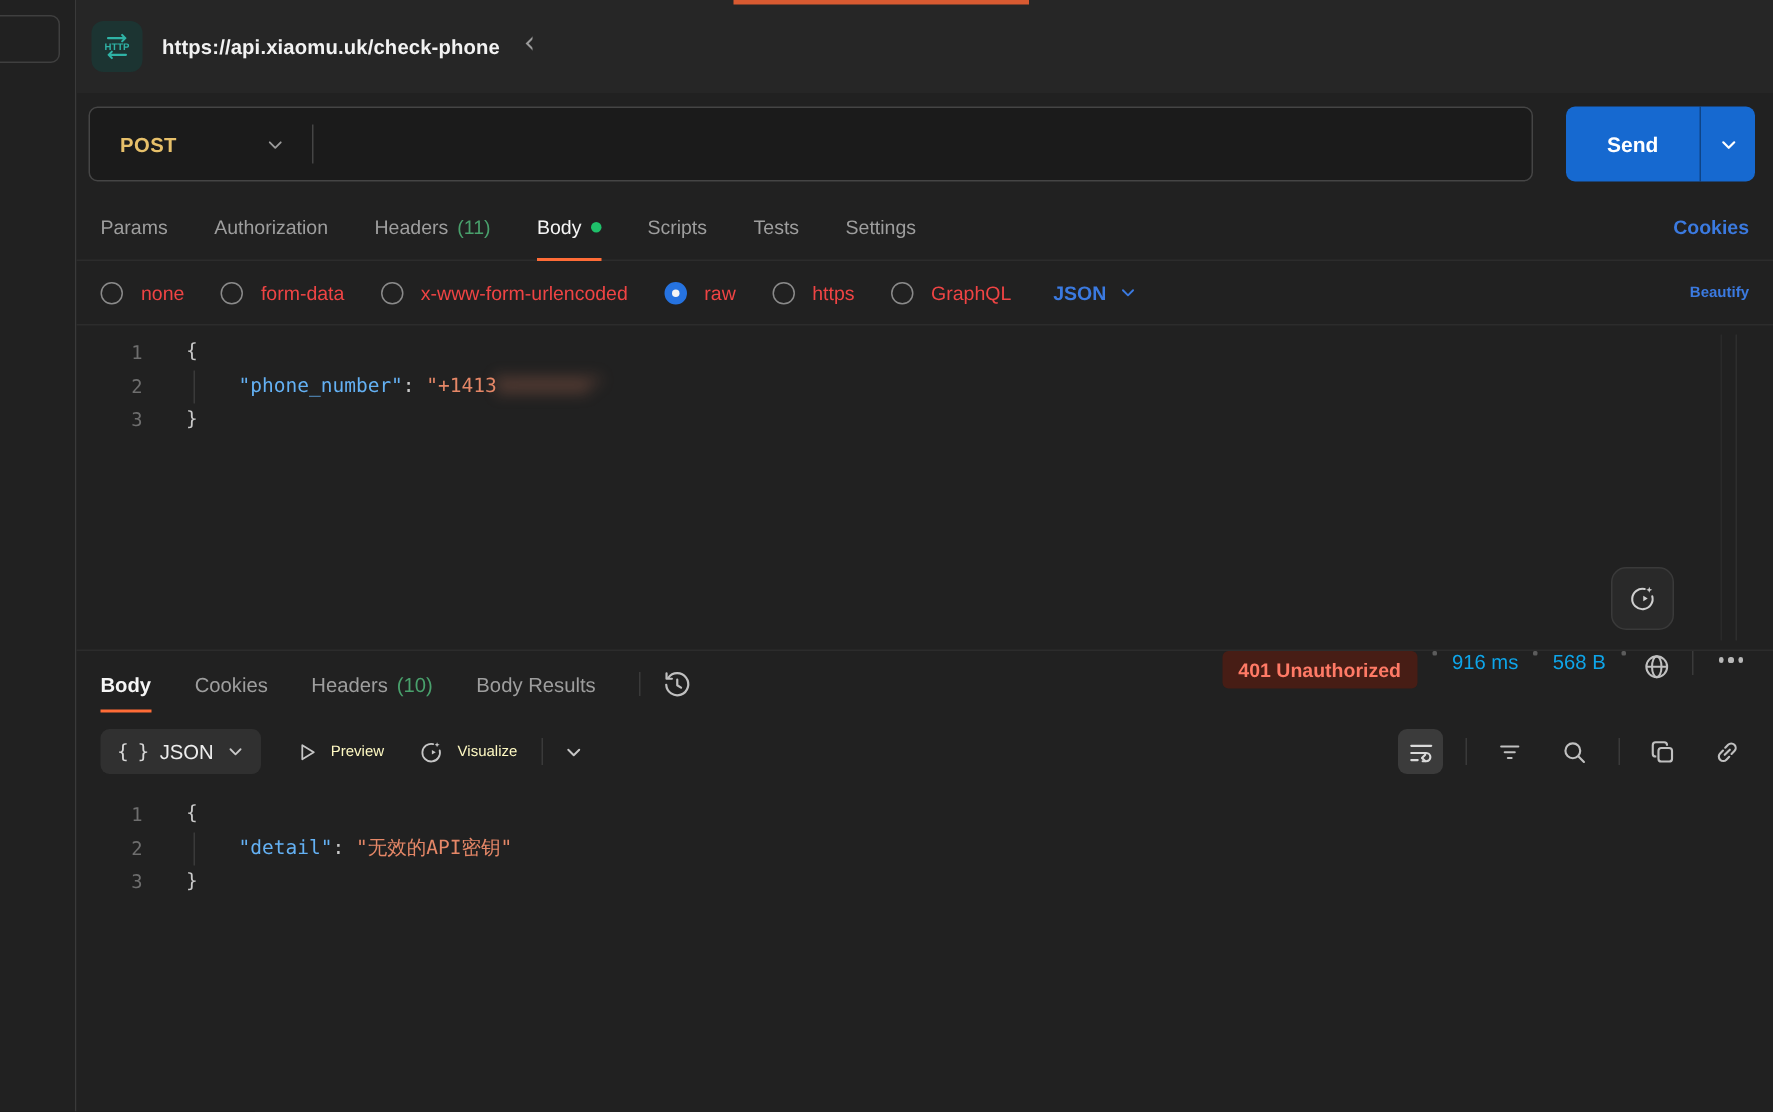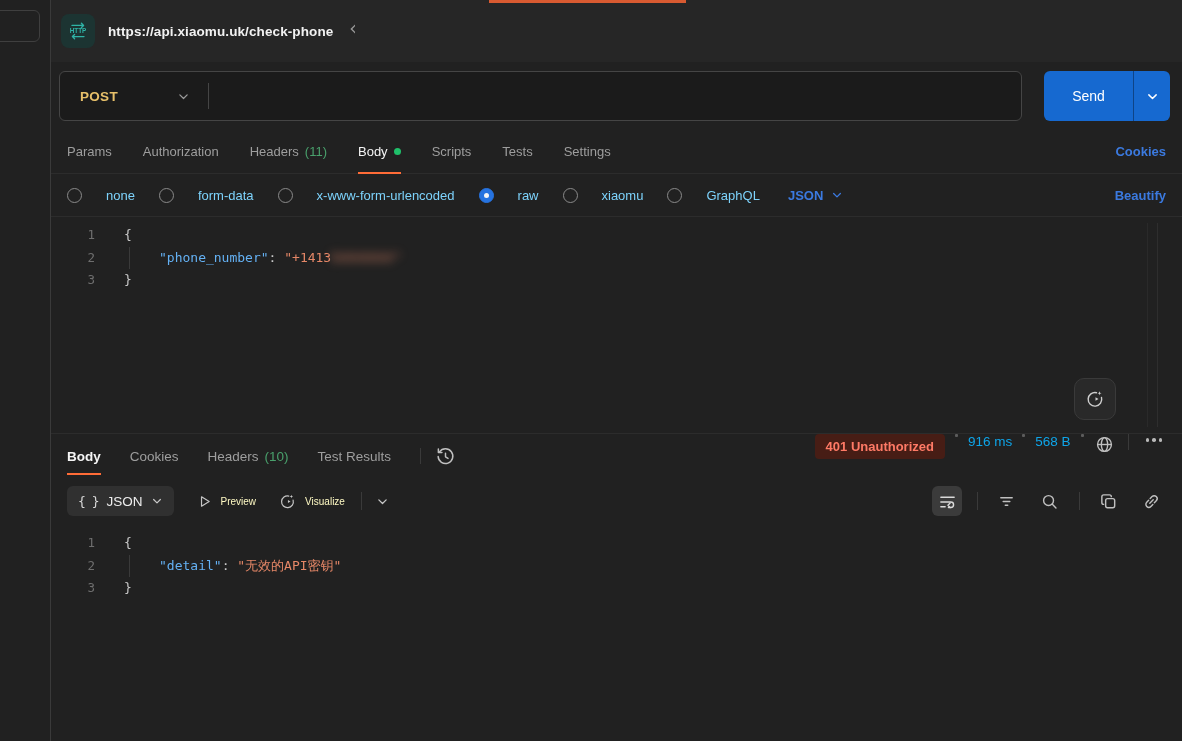--- a/index.html
+++ b/index.html
@@ -28,42 +28,42 @@
 
   
   .url-row { flex:none; display:flex; gap:22px; padding:9px 12px 9px 8px; align-items:stretch; }
   .url-container { flex:1; display:flex; align-items:center; background:#1b1b1b; border:1px solid #454545; border-radius:6px; height:50px; }
   .method-select { width:148px; flex:none; display:flex; align-items:center; justify-content:space-between; padding:0 18px 0 20px; cursor:pointer; height:100%; }
   .method-label { color:#e7c06a; font-weight:bold; font-size:13.5px; letter-spacing:.3px; }
   .url-divider { width:1px; height:26px; background:#454545; }
   .url-text { padding:0 17px; font-size:13.5px; color:#e9e9e9; white-space:nowrap; }
   .return-glyph { color:#8b8b8b; margin-left:5px; font-size:13px; }
   .send-split { width:126px; flex:none; display:flex; background:#1669d0; border-radius:6px; overflow:hidden; color:#fff; }
-  .send-main { flex:1; display:flex; align-items:center; justify-content:center; font-size:14px; font-weight:normal; cursor:pointer; }
+  .send-main { flex:1; display:flex; align-items:center; justify-content:center; font-size:14px; font-weight:bold; cursor:pointer; }
   .send-div { width:1px; background:rgba(0,0,0,.35); margin:0; }
   .send-caret { width:36px; display:flex; align-items:center; justify-content:center; cursor:pointer; }
 
   
   .req-tabs { flex:none; height:44px; display:flex; align-items:stretch; padding:0 16px; border-bottom:1px solid #2c2c2c; }
   .tab { display:flex; align-items:center; gap:6px; margin-right:31px; color:#9e9e9e; font-size:13px; position:relative; cursor:pointer; white-space:nowrap; }
   .tab .count { color:#49a06c; }
   .tab.active { color:#f5f5f5; }
   .tab.active::after { content:""; position:absolute; left:0; right:0; bottom:-1px; height:2px; background:#ff6c37; }
   .green-dot { width:7px; height:7px; border-radius:50%; background:#1fc06a; }
   .cookies-link { margin-left:auto; align-self:center; color:#3b7ae0; font-size:13px; font-weight:bold; cursor:pointer; }
 
   
   .bodytype-row { flex:none; height:42px; display:flex; align-items:center; padding:0 16px; }
-  .radio-item { display:flex; gap:24px; margin-right:24px; cursor:pointer; color:#7dd3fc; font-size:13px; }
+  .radio-item { display:flex; gap:12px; margin-right:24px; cursor:pointer; color:#ef4444; font-size:13px; }
   .radio { width:15px; height:15px; border-radius:50%; border:1.5px solid #8a8a8a; flex:none; position:relative; }
   .radio.sel { border-color:#2673e0; background:#2673e0; }
   .radio.sel::after { content:""; position:absolute; left:50%; top:50%; width:5px; height:5px; margin:-2.5px 0 0 -2.5px; border-radius:50%; background:#f5f5f5; }
   .format-select { display:flex; align-items:center; gap:8px; margin-left:4px; cursor:pointer; }
   .format-label { color:#3b7ae0; font-size:13px; font-weight:bold; }
-  .beautify-link { margin-left:auto; color:#3b7ae0; font-size:13px; font-weight:bold; cursor:pointer; }
+  .beautify-link { margin-left:auto; color:#3b7ae0; font-size:10px; font-weight:bold; cursor:pointer; }
 
   
   .editor { position:relative; font-family:"DejaVu Sans Mono",monospace; font-size:13px; }
   .req-editor { flex:1; border-top:1px solid #2c2c2c; padding-top:7px; }
   .code-line { display:flex; line-height:22.5px; }
   .ln { width:44px; flex:none; text-align:right; color:#6e6e6e; font-size:12.5px; }
   .content { margin-left:29px; color:#c9c9c9; position:relative; white-space:pre; }
   .content.indent { padding-left:35px; }
   .indent-guide { position:absolute; left:5px; top:0; bottom:0; width:1px; background:#3a3a3a; }
   .tok-key { color:#64b1f4; }
@@ -192,21 +192,21 @@
       <div class="radio-item">
           <span class="radio"></span>
           <span>x-www-form-urlencoded</span>
         </div>
       <div class="radio-item">
           <span class="radio sel"></span>
           <span>raw</span>
         </div>
       <div class="radio-item">
           <span class="radio"></span>
-          <span>xiaomu</span>
+          <span>https</span>
         </div>
       <div class="radio-item">
           <span class="radio"></span>
           <span>GraphQL</span>
         </div>
       <div class="format-select">
         <span class="format-label">JSON</span>
         <svg width="12" height="12" viewBox="0 0 16 16" fill="none" stroke="#3b7ae0" stroke-width="1.7" stroke-linecap="round" stroke-linejoin="round">
             <path d="M3.5 6l4.5 4.5L12.5 6"></path>
           </svg>
@@ -243,21 +243,21 @@
           <span>Body</span>
         </div>
       <div class="resp-tab">
           <span>Cookies</span>
         </div>
       <div class="resp-tab">
           <span>Headers</span>
           <span class="count">(10)</span>
         </div>
       <div class="resp-tab">
-          <span>Test Results</span>
+          <span>Body Results</span>
         </div>
       <div class="hist-div"></div>
       <div class="hist-btn">
         <svg width="21" height="21" viewBox="0 0 20 20" fill="none" stroke="#c0c0c0" stroke-width="1.4" stroke-linecap="round" stroke-linejoin="round">
           <path d="M4.3 5.6A7 7 0 1 1 3 10"></path>
           <path d="M3.2 2.8v3.4h3.4"></path>
           <path d="M10 6.8v3.5l2.4 1.5"></path>
         </svg>
       </div>
       <div class="status-group">

